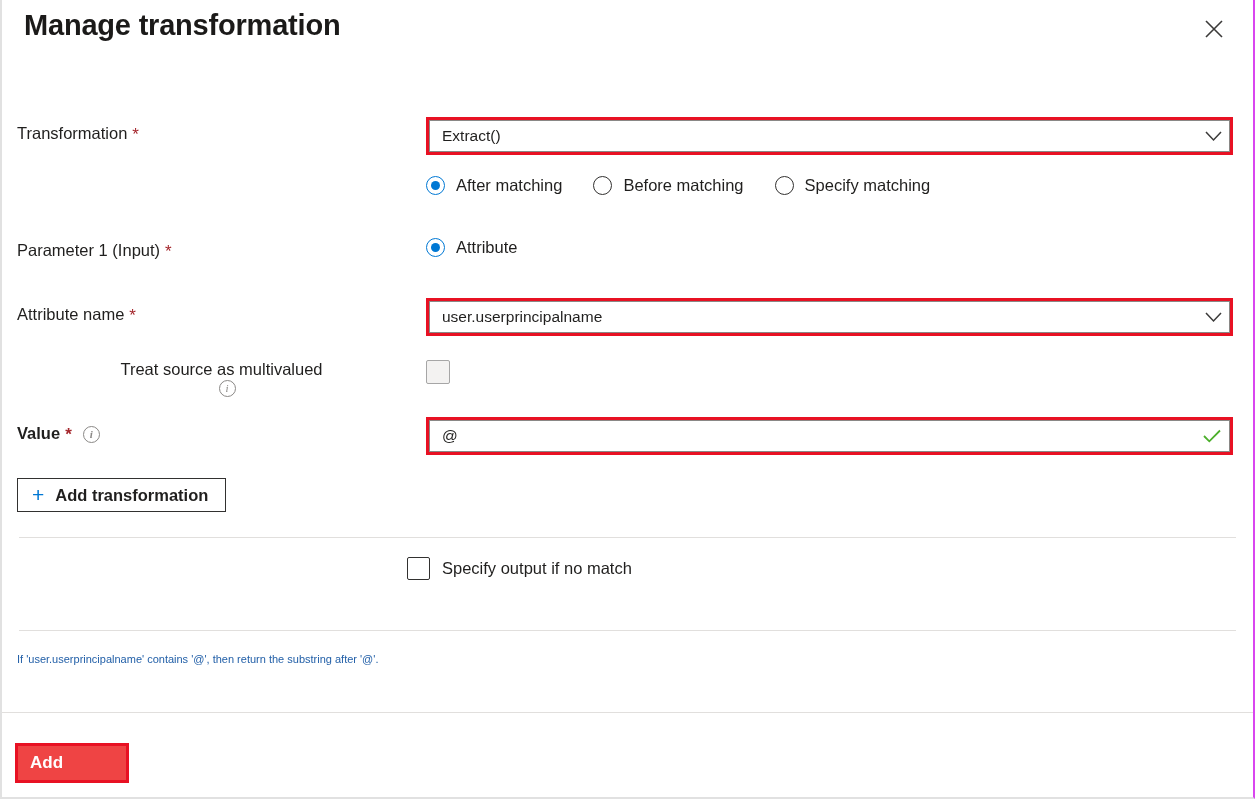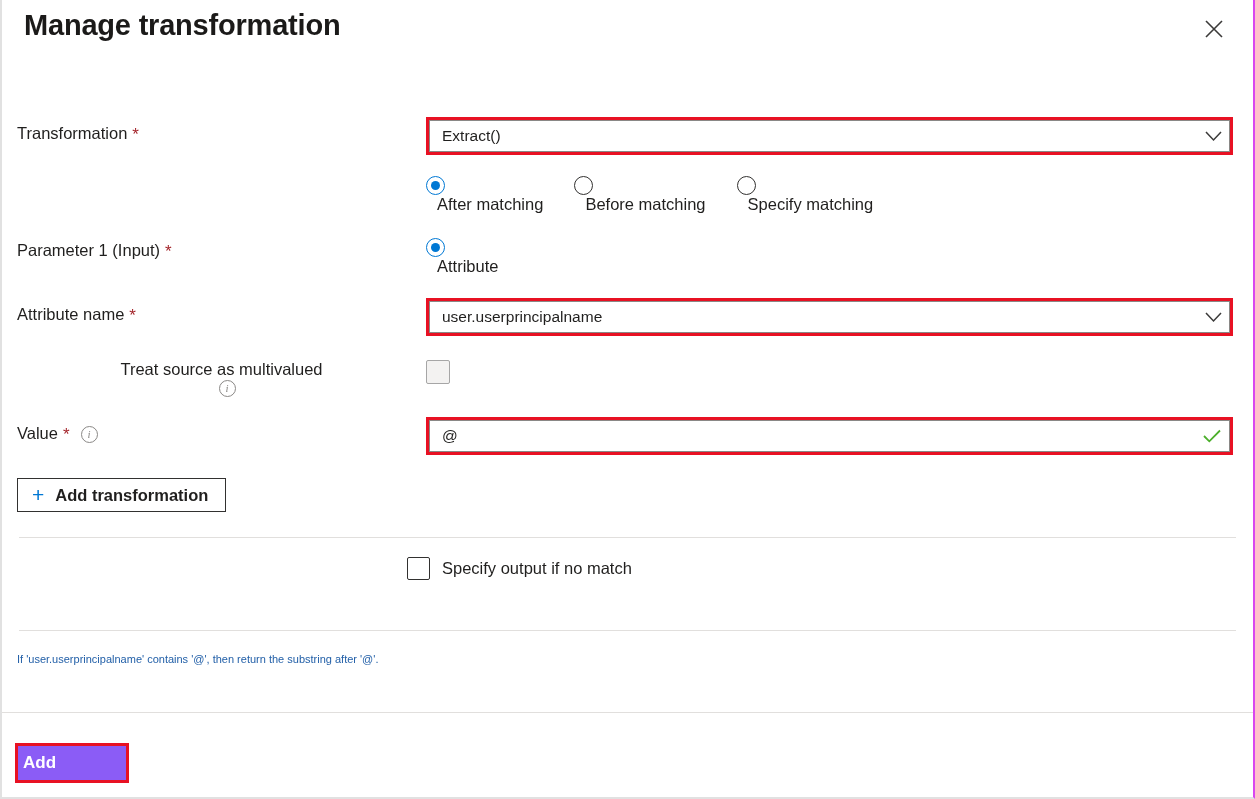--- a/index.html
+++ b/index.html
@@ -169,24 +169,23 @@
     flex: none;
   }
 
   
   .radio-group {
     display: flex;
     align-items: center;
   }
   .radio-item {
     display: flex;
-    align-items: flex-start;
+    align-items: flex-end;
     cursor: pointer;
     margin-right: 31px;
-    flex-direction: column;
   }
   .radio-item:last-child { margin-right: 0; }
   .radio-mark {
     width: 19px;
     height: 19px;
     border-radius: 50%;
     border: 1.6px solid #323130;
     box-sizing: border-box;
     flex: none;
     position: relative;
@@ -294,28 +293,28 @@
   
   .footer-add-wrap {
     position: absolute;
     left: 13px;
     top: 743px;
   }
   .primary-btn {
     display: block;
     min-width: 108px;
     height: 34px;
-    background: #8b5cf6;
+    background: #ef4444;
     color: #ffffff;
     border: none;
     font-family: inherit;
     font-size: 17px;
     font-weight: 700;
     cursor: pointer;
-    padding: 0 5px;
+    padding: 0 12px;
     text-align: left;
     line-height: 34px;
   }
 </style>
 </head>
 <body>
 
 <div class="panel">
 
   <div class="header">
@@ -408,21 +407,21 @@
       <span class="info-icon">
           <span>i</span>
         </span>
     </div>
     <div class="field-col">
       <div class="checkbox-disabled"></div>
     </div>
   </div>
 
   <div class="row" style="top:417px;">
-    <div class="label-col" style="height:34px;">
+    <div class="label-col" style="height:34px;font-weight:bold;">
       <span>Value</span>
       <span class="req">*</span>
       <span class="info-icon">
           <span>i</span>
         </span>
     </div>
     <div class="field-col">
       <div class="hl">
         <div class="textbox">
           <div class="textbox-value">@</div>

